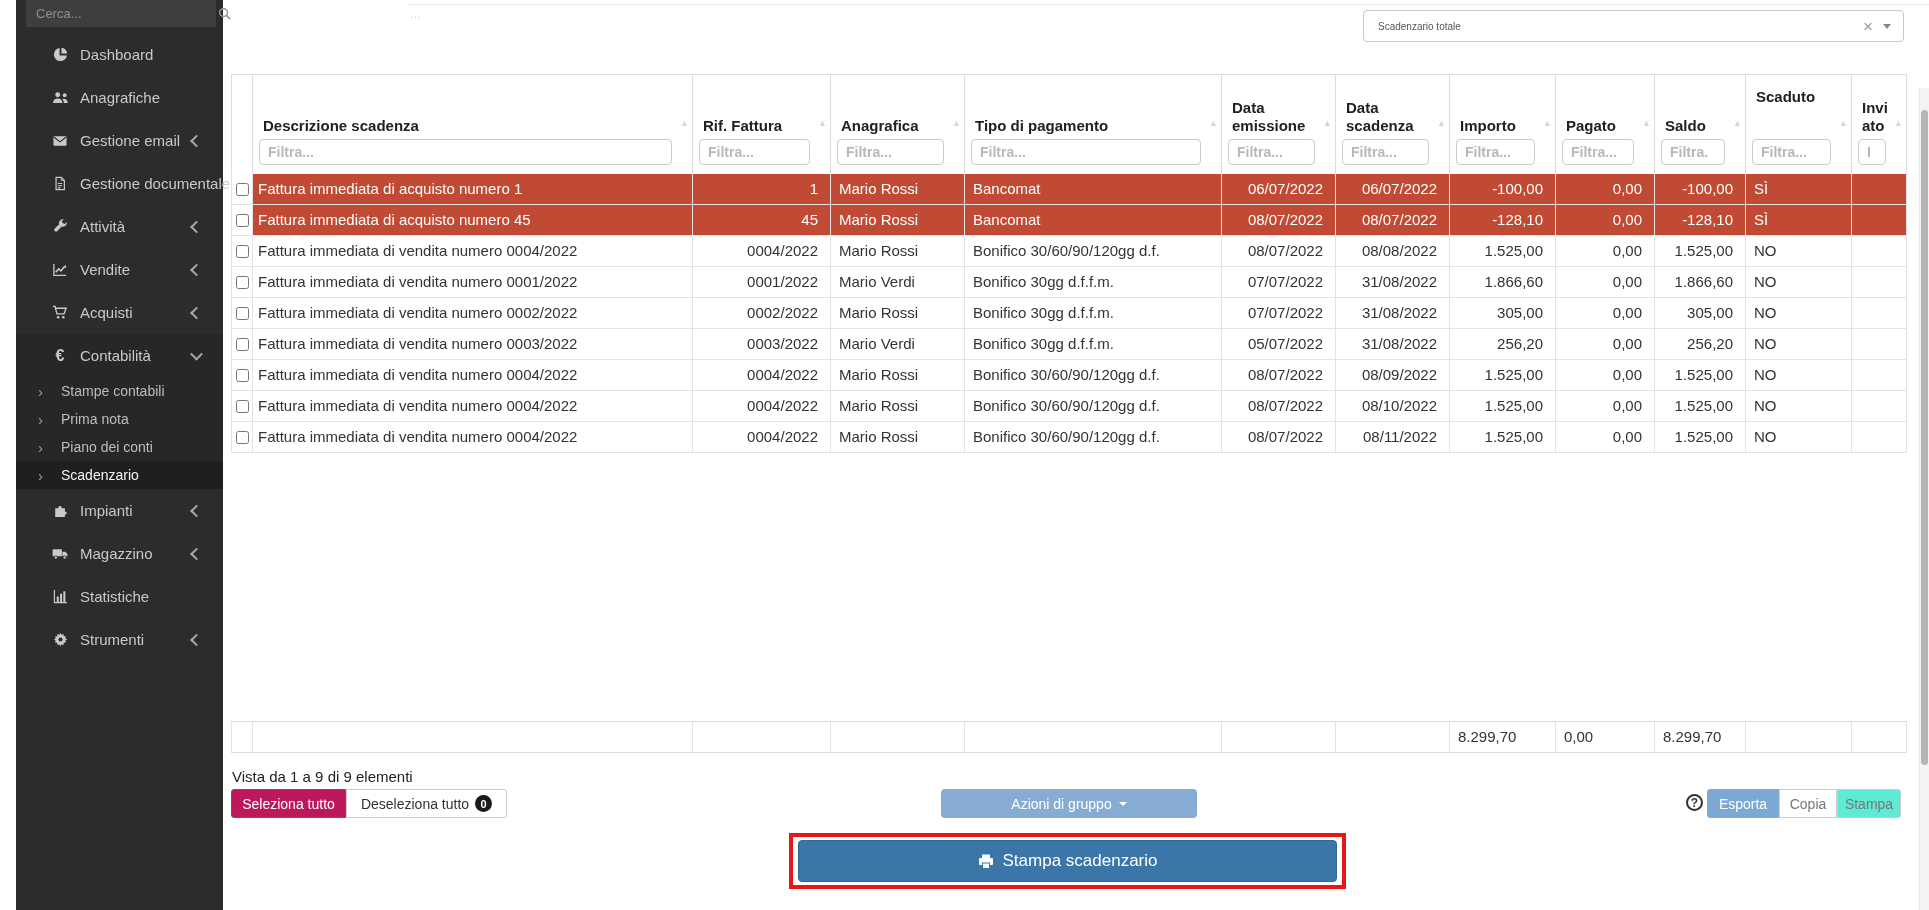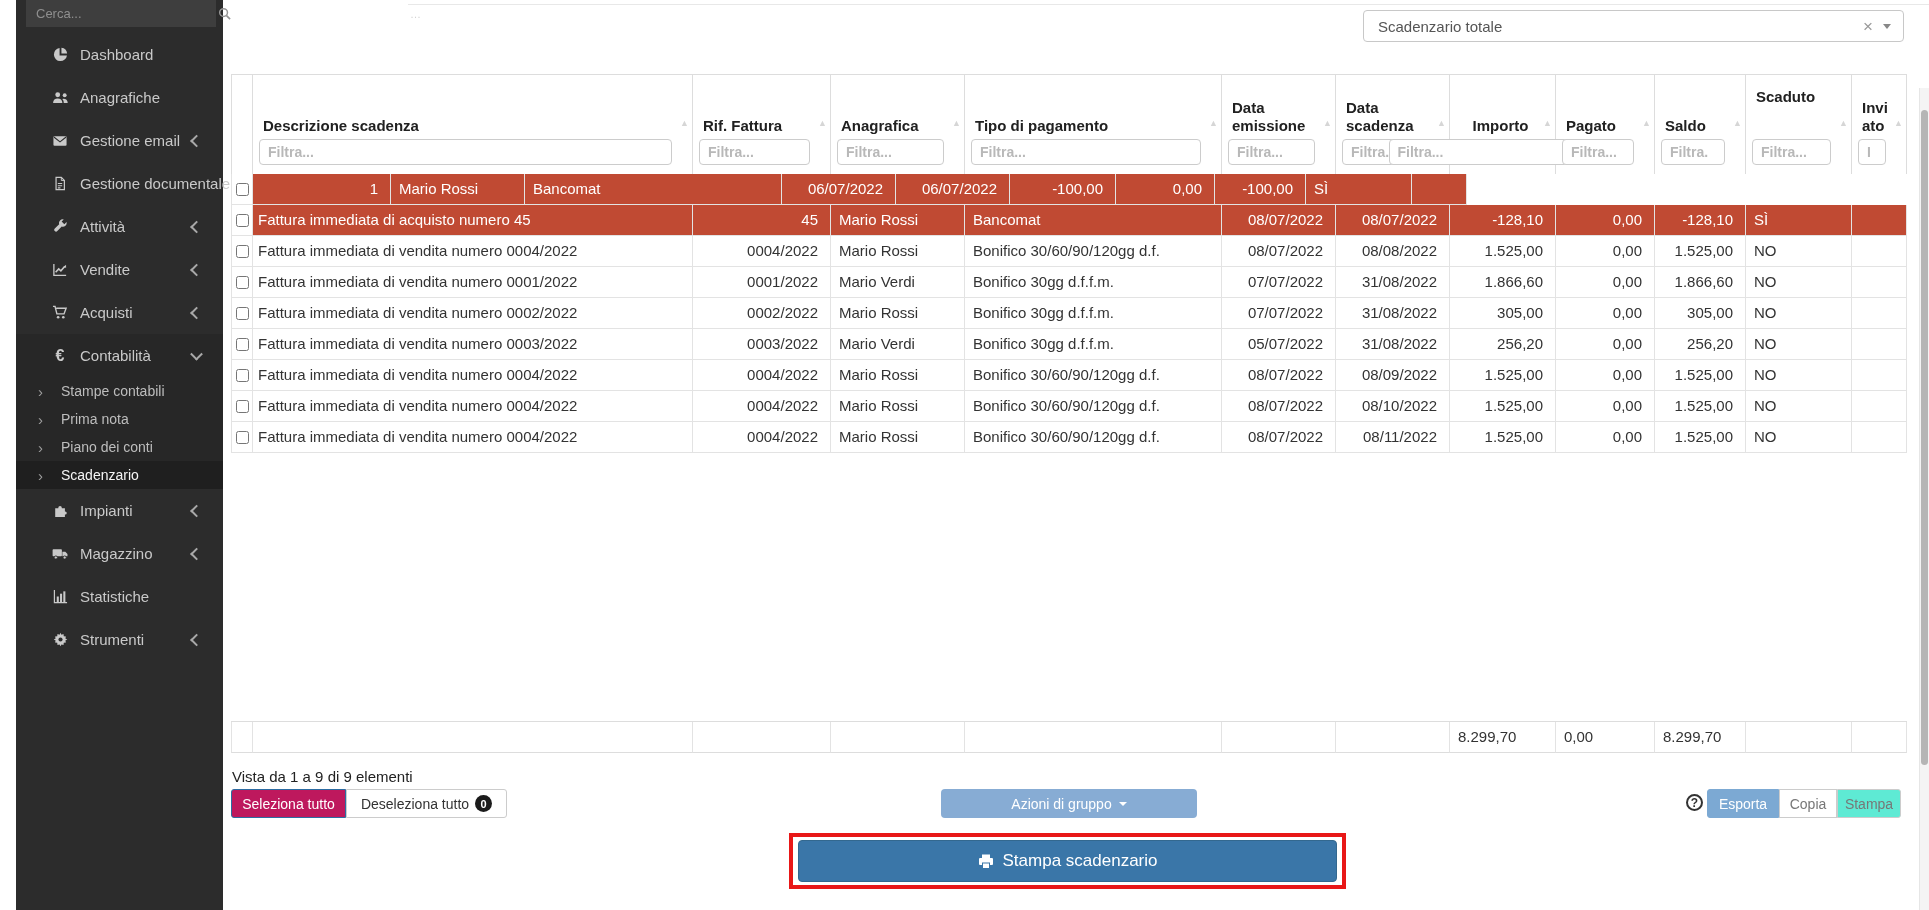--- a/index.html
+++ b/index.html
@@ -30,21 +30,21 @@
   .subnav-item .sub-chev{color:#9e9e9e;font-size:15px;width:10px;}
   .subnav-item .sub-label{color:#bdbdbd;font-size:14px;margin-left:13px;white-space:nowrap;}
   .subnav-item.active{background:#1f1f1f;}
   .subnav-item.active .sub-label{color:#f5f5f5;}
   
   .hairline{position:absolute;left:408px;top:4px;right:0;height:1px;background:#e8e8e8;}
   .hairdots{position:absolute;left:410px;top:8px;color:#d3d3d3;font-size:11px;letter-spacing:2px;}
   .select2{position:absolute;left:1363px;top:10px;width:541px;height:32px;border:1px solid #c8c8c8;
            border-radius:4px;background:#fff;box-sizing:border-box;display:flex;align-items:center;
            cursor:pointer;}
-  .select2 .val{flex:1;font-size:15px;color:#555;padding-left:14px;white-space:nowrap;overflow:hidden;}
+  .select2 .val{flex:1;font-size:10px;color:#555;padding-left:14px;white-space:nowrap;overflow:hidden;}
   .select2 .clear{color:#999;font-size:17px;padding:0 10px;cursor:pointer;line-height:1;}
   .select2 .caret{width:0;height:0;border-left:4px solid transparent;border-right:4px solid transparent;
            border-top:5px solid #888;margin-right:12px;}
   
   .thead{position:absolute;left:231px;top:74px;display:flex;border-top:1px solid #ddd;}
   .th{position:relative;box-sizing:border-box;height:100px;border-right:1px solid #ddd;
       border-bottom:1px solid #ddd;display:flex;flex-direction:column;justify-content:flex-end;}
   .th:first-child{border-left:1px solid #ddd;}
   .th-label{font-size:15px;font-weight:700;color:#212121;line-height:18px;padding:0 14px 0 10px;
             margin-bottom:4px;overflow-wrap:anywhere;}
@@ -289,21 +289,21 @@
       <div class="th" style="width: 114px;">
         <span class="th-label">Data emissione</span>
         <span class="sort">▲</span>
         <input class="filter" placeholder="Filtra..." style="">
       </div>
       <div class="th" style="width: 114px;">
         <span class="th-label">Data scadenza</span>
         <span class="sort">▲</span>
         <input class="filter" placeholder="Filtra..." style="">
       </div>
-      <div class="th" style="width: 106px; align-items: center;">
+      <div class="th" style="width: 106px;">
         <span class="th-label">Importo</span>
         <span class="sort">▲</span>
         <input class="filter" placeholder="Filtra..." style="">
       </div>
       <div class="th" style="width: 99px;">
         <span class="th-label">Pagato</span>
         <span class="sort">▲</span>
         <input class="filter" placeholder="Filtra..." style="">
       </div>
       <div class="th" style="width: 91px;">
@@ -320,20 +320,21 @@
         <span class="th-label">Inviato</span>
         <span class="sort">▲</span>
         <input class="filter" placeholder="I" style="">
       </div>
     </div>
   <div class="tbody" id="tbody">
       <div class="tr danger">
         <div class="td td-check" style="width:22px">
           <input type="checkbox" style="">
         </div>
+        <div class="td col-desc" style="width: 440px;">Fattura immediata di acquisto numero 1</div>
         <div class="td al-r" style="width: 138px;">1</div>
         <div class="td" style="width: 134px;">Mario Rossi</div>
         <div class="td" style="width: 257px;">Bancomat</div>
         <div class="td al-r" style="width: 114px;">06/07/2022</div>
         <div class="td al-r" style="width: 114px;">06/07/2022</div>
         <div class="td al-r" style="width: 106px;">-100,00</div>
         <div class="td al-r" style="width: 99px;">0,00</div>
         <div class="td al-r" style="width: 91px;">-100,00</div>
         <div class="td" style="width: 106px;">SÌ</div>
         <div class="td" style="width: 55px;"></div>

